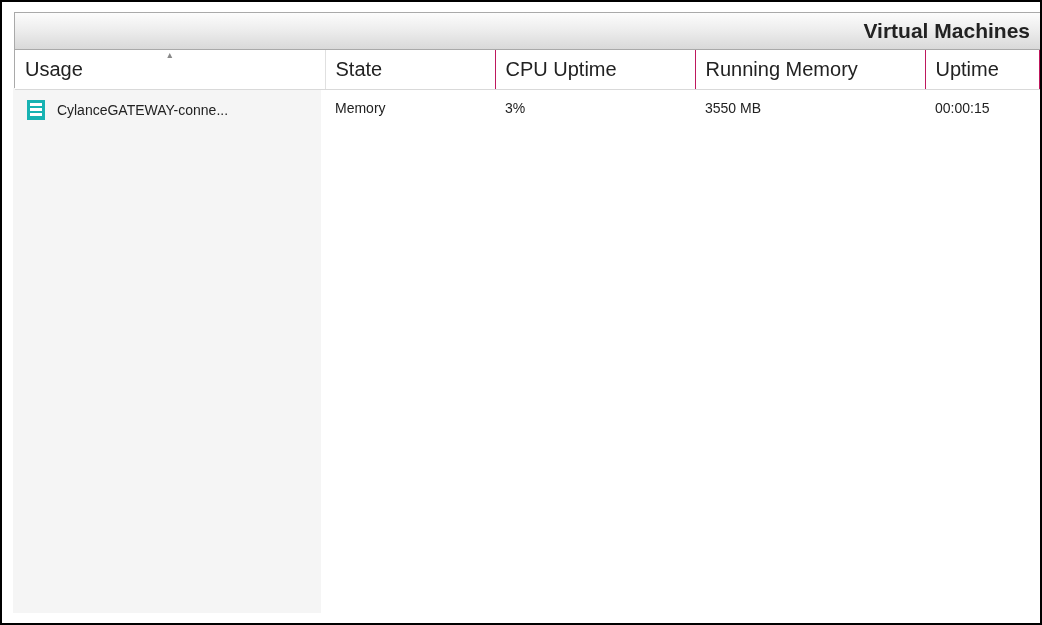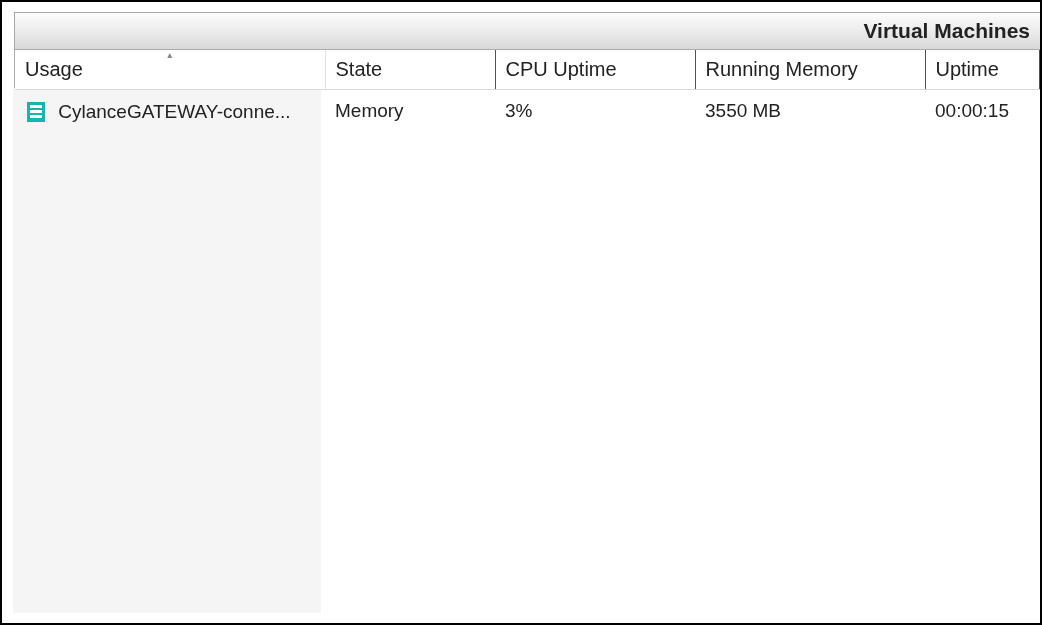--- a/index.html
+++ b/index.html
@@ -69,21 +69,21 @@
     .table th .sort-caret {
       position: absolute;
       top: -1px;
       left: 50%;
       transform: translateX(-50%);
       font-size: 10px;
       color: #888;
     }
     .table td {
       padding: 10px 10px 10px 10px;
-      font-size: 19px;
+      font-size: 14px;
       color: #222;
       vertical-align: top;
       white-space: nowrap;
       overflow: hidden;
       text-overflow: ellipsis;
     }
     .vm-icon {
       display: inline-block;
       width: 18px;
       height: 20px;

